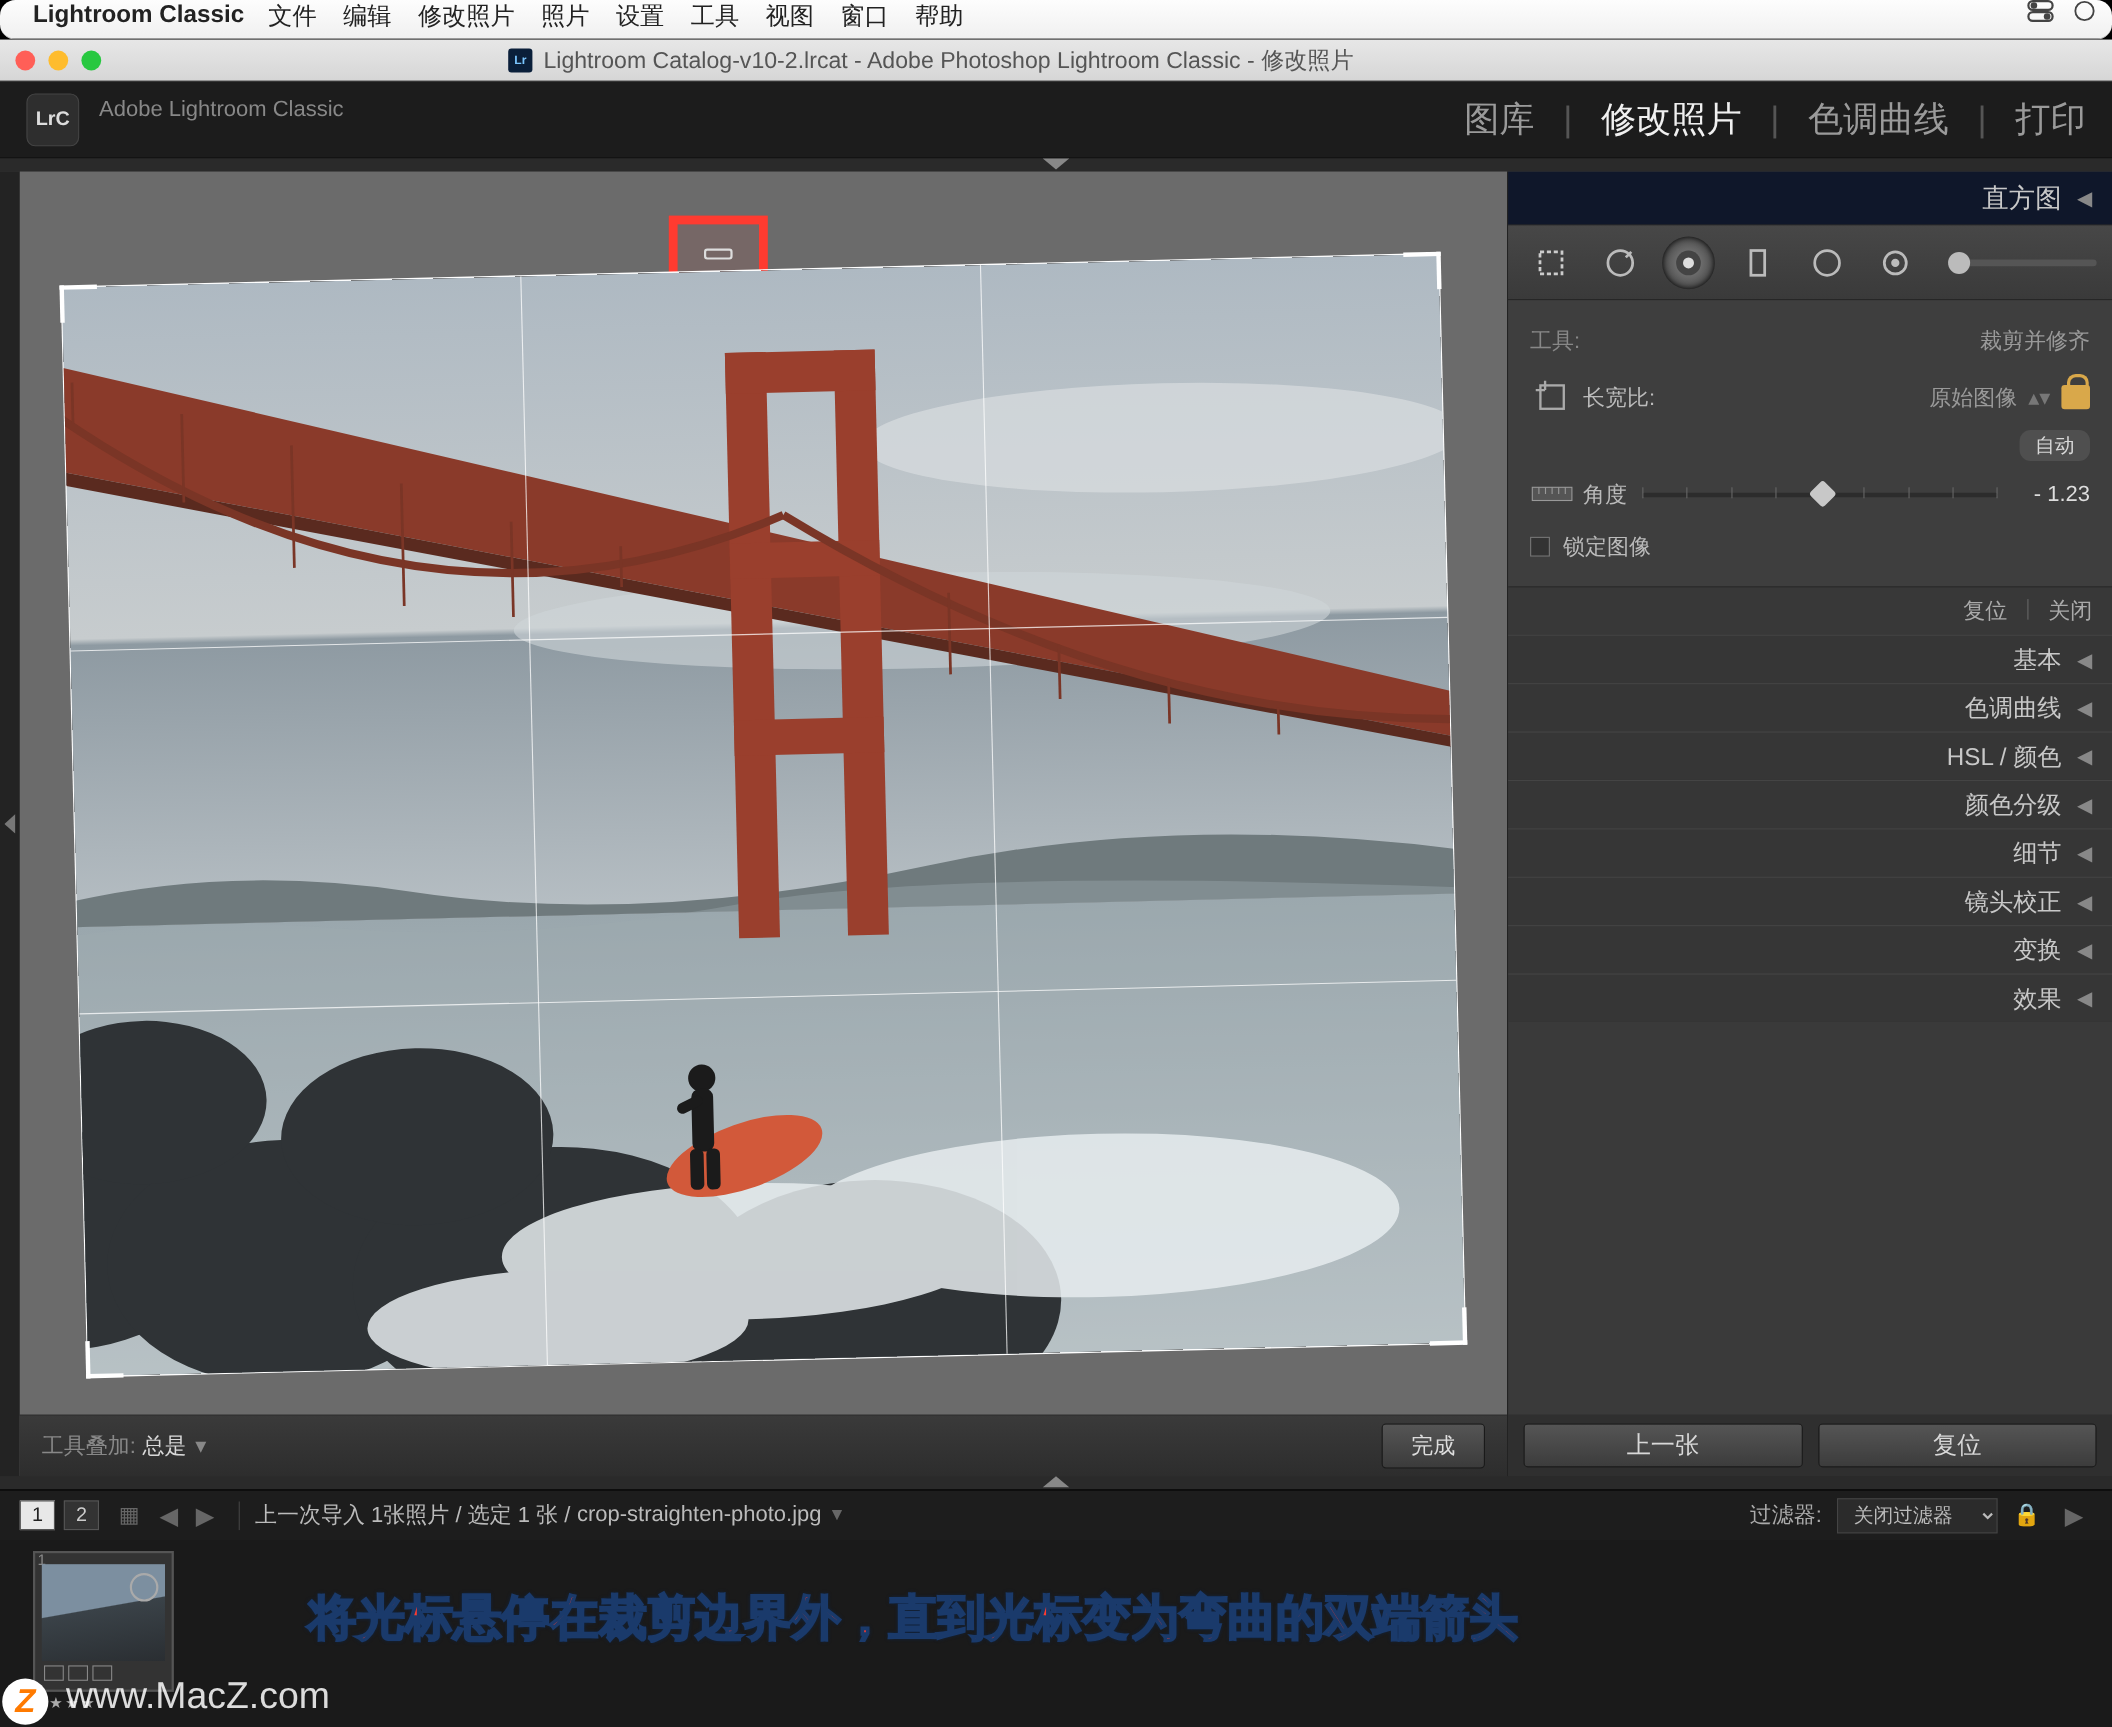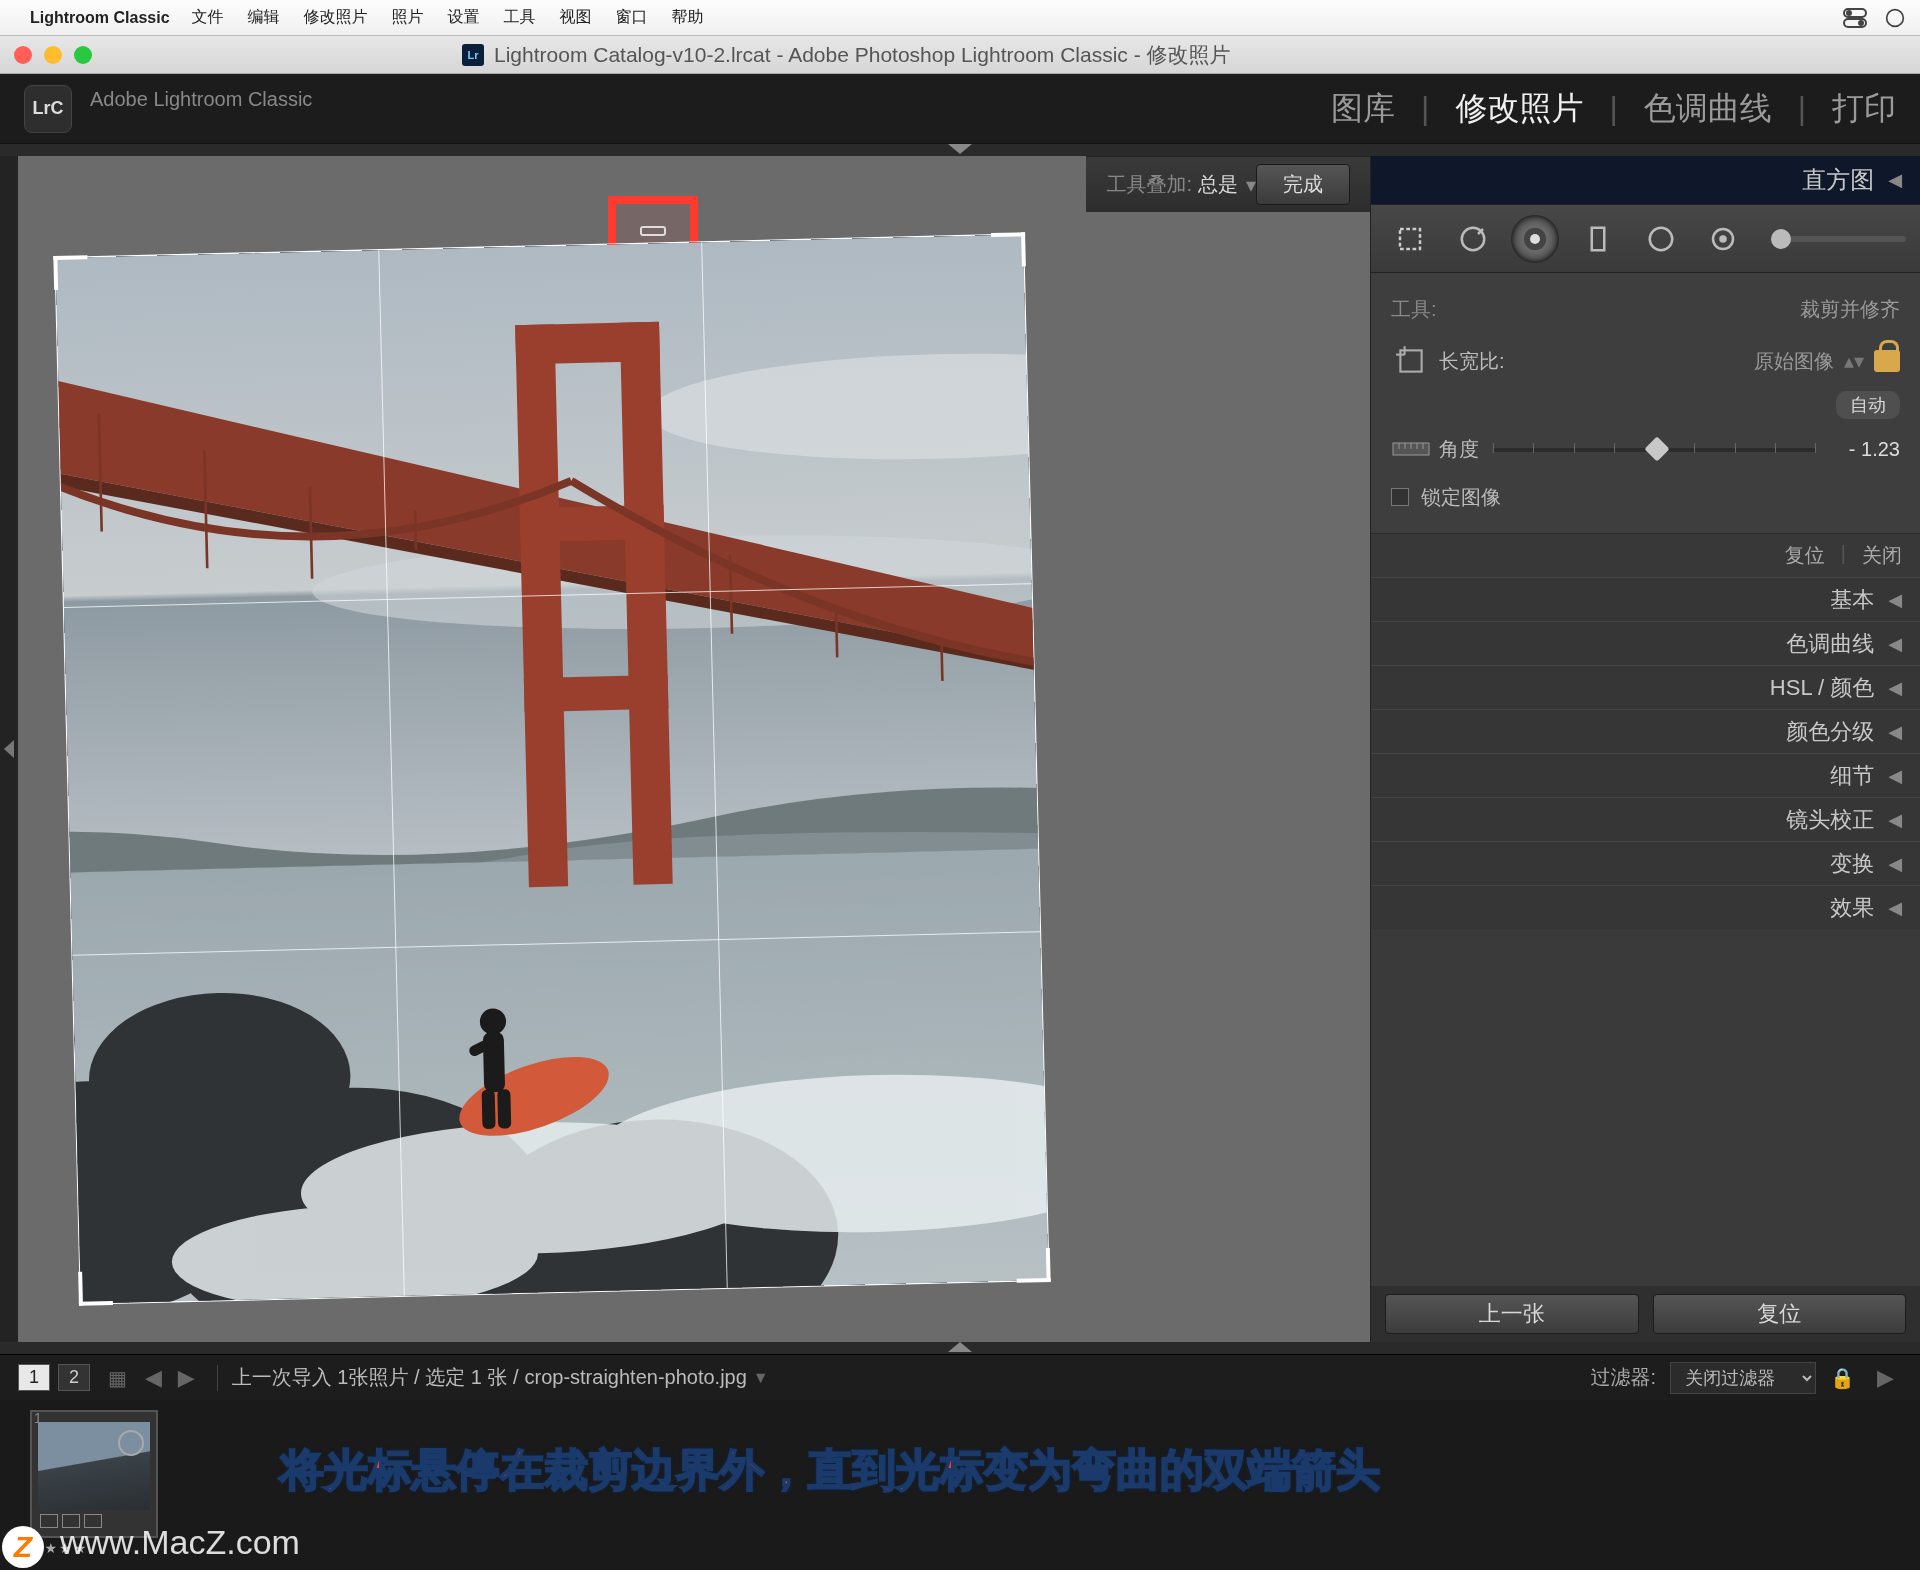--- a/index.html
+++ b/index.html
@@ -1,19 +1,19 @@
 <!DOCTYPE html>
 <html><head>
 <meta charset="utf-8">
 <style>
   * { box-sizing: border-box; margin: 0; padding: 0; }
   html, body { width: 1920px; height: 1570px; font-family: "Helvetica Neue", Arial, sans-serif; background: #000; overflow: hidden; }
   
   
-  .mac-menubar { height: 36px; background: linear-gradient(#fdfdfd,#f0f0f0); display:flex; align-items:center; padding:0 12px; font-size:16px; color:#222; border-bottom:1px solid #bbb; }
+  .mac-menubar { height: 36px; background: linear-gradient(#fdfdfd,#f0f0f0); display:flex; padding:0 12px; font-size:22px; color:#222; border-bottom:1px solid #bbb;border-radius:14px; }
   .mac-menubar .apple { margin-right:18px; font-size:24px; }
   .mac-menubar .appname { font-weight:600; margin-right:22px; }
   .mac-menubar .mitem { margin-right:24px; cursor:default; }
   .mac-menubar .spacer { flex:1; }
   .mac-menubar .sysicon { width:26px; height:20px; margin-left:14px; }
 
   
   .window { width:1920px; height:1534px; background:#2a2a2a; display:flex; flex-direction:column; }
   .titlebar { height:38px; background:linear-gradient(#e7e7e7,#d6d6d6); display:flex; align-items:center; padding:0 14px; border-bottom:1px solid #aaa; }
   .traffic { display:flex; gap:12px; }
@@ -33,21 +33,21 @@
 
   .tri-up, .tri-down { width:0;height:0;border-left:12px solid transparent;border-right:12px solid transparent;margin:0 auto;}
   .tri-down{border-top:10px solid #888;}
   .tri-up{border-bottom:10px solid #888;}
   .tri-row{height:12px;background:#2a2a2a;display:flex;justify-content:center;}
 
   
   .main { flex:1; display:flex; background:#404040; min-height:0;}
   .left-strip{width:18px;background:#232323;display:flex;align-items:center;justify-content:center;}
   .left-strip svg{color:#666;}
-  .canvas-area{flex:1;display:flex;flex-direction:row;background:#6b6b6b;min-width:0;}
+  .canvas-area{flex:1;display:flex;flex-direction:column;background:#6b6b6b;min-width:0;}
   .canvas-holder{flex:1;position:relative;padding:36px 40px;}
   .photo-wrap{position:absolute;left:50px;top:90px;right:50px;bottom:50px;transform:rotate(-1.4deg);}
   .photo{position:absolute;inset:0;overflow:hidden;box-shadow:0 0 0 1px #fff;}
   .photo svg{width:100%;height:100%;display:block;}
   .grid-overlay{position:absolute;inset:0;pointer-events:none;}
   .grid-overlay .gl{position:absolute;background:rgba(255,255,255,.75);}
   .gl.v{top:0;bottom:0;width:1px;} .gl.h{left:0;right:0;height:1px;}
   .crop-corner{position:absolute;width:34px;height:34px;border:4px solid #fff;}
   .crop-corner.tl{top:-2px;left:-2px;border-right:none;border-bottom:none;}
   .crop-corner.tr{top:-2px;right:-2px;border-left:none;border-bottom:none;}

